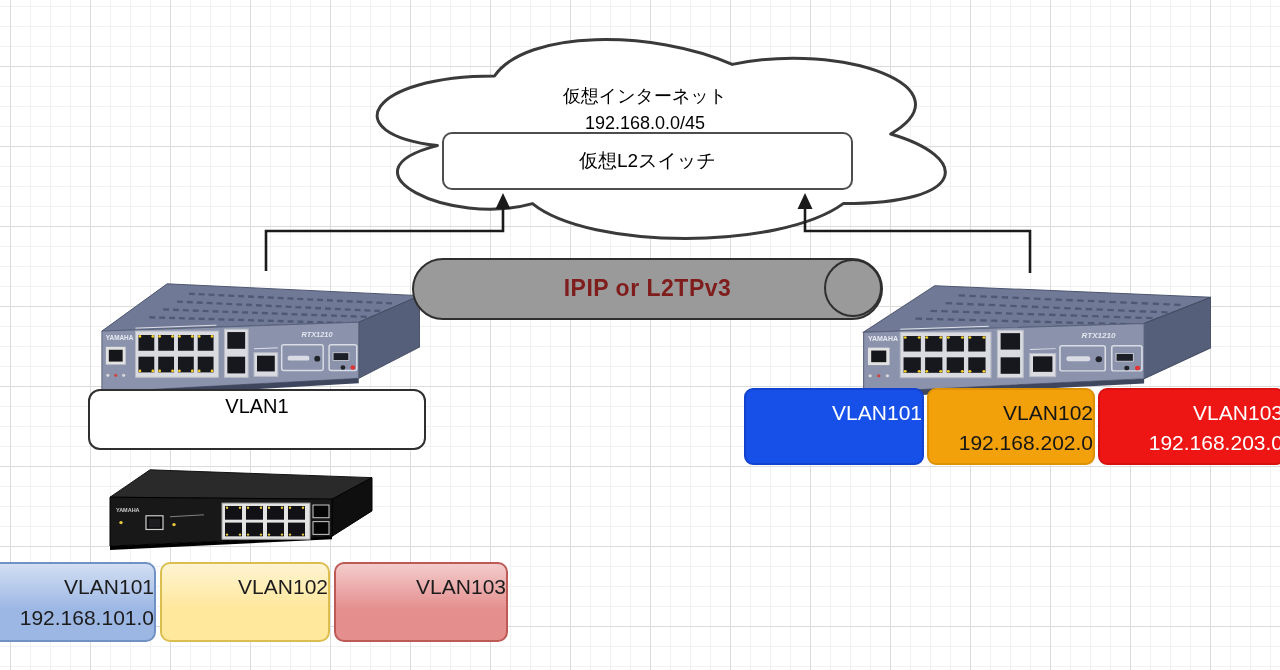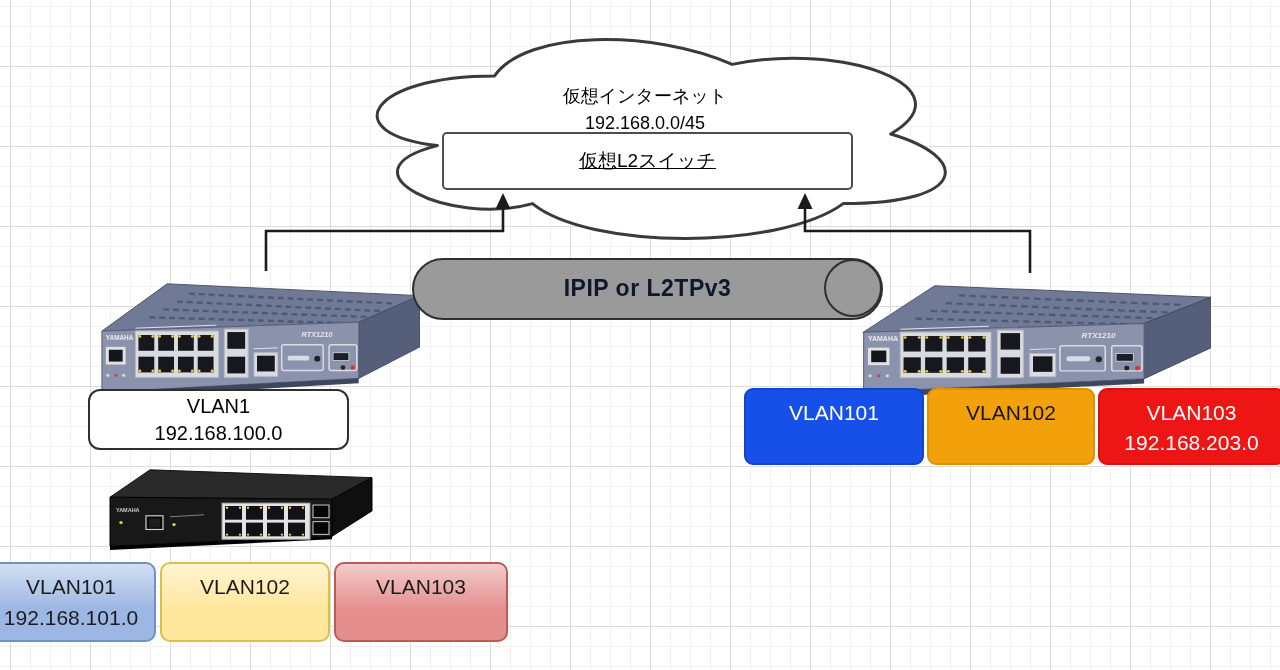--- a/index.html
+++ b/index.html
@@ -18,49 +18,49 @@
     background-size:80px 80px,80px 80px,20px 20px,20px 20px;
     background-position:10px 66px,10px 66px,10px 6px,10px 6px;
   }
   .abs{position:absolute;}
   .ctext{text-align:center;}
 
   
   .cloud-text{left:445px;top:83px;width:400px;font-size:18px;color:#000;line-height:27px;}
   .l2box{
     left:442px;top:132px;width:411px;height:58px;background:#fff;
-    border:2px solid #4d4d4d;border-radius:5px;box-sizing:border-box;
-    font-size:19px;color:#000;line-height:53px;text-decoration:underline;
+    border:2px solid #4d4d4d;border-radius:10px;box-sizing:border-box;
+    font-size:19px;color:#000;line-height:53px;
   }
 
   
   .tunnel{
     left:412px;top:258px;width:471px;height:62px;border-radius:31px;
     border:2.5px solid #2f2f2f;box-sizing:border-box;
   }
   .tunnel-cap{
     position:absolute;right:-1px;top:-1px;width:58px;height:58px;border-radius:50%;
     border:2.5px solid #2f2f2f;box-sizing:border-box;
   }
   .tunnel-label{
     position:absolute;left:0;top:0;width:100%;height:100%;
     font-size:23px;font-weight:bold;line-height:56px;text-align:center;letter-spacing:.5px;
   }
 
   
   .vlan1{
-    left:88px;top:389px;width:261px;height:61px;background:#fff;
+    left:88px;top:389px;width:338px;height:61px;background:#fff;
     border:2.5px solid #2f2f2f;border-radius:12px;box-sizing:border-box;
     font-size:20px;line-height:27px;padding-top:2px;
   }
 
   
   .chip{
     box-sizing:border-box;border-radius:10px;border:2px solid transparent;
-    text-align:center;
+    text-align:right;
   }
   .chip .l1,.chip .l2{display:block;}
   .chip-left{top:562px;height:80px;font-size:21px;line-height:31px;padding-top:7px;
     background-image:linear-gradient(180deg,rgba(255,255,255,.55),rgba(255,255,255,0) 60%);}
   .chip-right{top:388px;height:77px;font-size:21px;line-height:30px;padding-top:8px;border-radius:9px;}
 
   svg text{font-family:"Liberation Sans","DejaVu Sans",sans-serif;}
 </style>
 </head>
 <body>
@@ -214,26 +214,25 @@
     <rect x="196" y="83" width="22" height="5" rx="2" fill="#d9dce4"></rect>
     <circle cx="226" cy="86" r="3" fill="#22242c"></circle>
     <rect x="238" y="72" width="28" height="26" rx="2" fill="none" stroke="#d9dce4" stroke-width="1.5"></rect>
     <rect x="242" y="80" width="16" height="8" fill="#1d1f27" stroke="#d9dce4" stroke-width=".8"></rect>
     <circle cx="252" cy="95" r="2.4" fill="#22242c"></circle>
     <circle cx="262" cy="95" r="2.4" fill="#e23333"></circle>
   </svg>
 
   <div class="abs tunnel" style="background-color: rgb(154, 154, 154); border-color: rgb(47, 47, 47);">
     <div class="tunnel-cap" style="background-color: rgb(154, 154, 154); border-color: rgb(47, 47, 47);"></div>
-    <div class="tunnel-label" style="color: #0f172a;">IPIP or L2TPv3</div>
+    <div class="tunnel-label" style="color: #7f1d1d;">IPIP or L2TPv3</div>
   </div>
 
   <div class="abs ctext vlan1" style="background-color: rgb(255, 255, 255); border-color: rgb(47, 47, 47); color: rgb(0, 0, 0);">
     <div>VLAN1</div>
-    <div>192.168.100.0</div>
   </div>
 
   <svg class="abs" style="left:104px;top:462px;" width="272" height="88" viewBox="0 0 272 90" preserveAspectRatio="none">
     <polygon points="6,36 46,8 268,16 228,38" fill="#2a2a2a" stroke="#111" stroke-width="1"></polygon>
     <polygon points="228,38 268,16 268,50 228,76" fill="#0f0f0f" stroke="#000" stroke-width="1"></polygon>
     <polygon points="6,36 228,38 228,76 6,86" fill="#181818" stroke="#000" stroke-width="1"></polygon>
     <polygon points="6,86 228,76 228,79 6,90" fill="#000"></polygon>
     <text x="12" y="51" font-size="5.5" font-weight="bold" fill="#cfcfcf">YAMAHA</text>
     <circle cx="17" cy="62" r="1.7" fill="#e8c83c"></circle>
     <rect x="42" y="55" width="17" height="14" fill="#0a0a0a" stroke="#cfcfcf" stroke-width="1.2"></rect>
@@ -282,19 +281,20 @@
   </div>
   <div class="abs chip chip-left" style="left: 334px; width: 174px; background-color: rgb(229, 142, 142); border-color: rgb(189, 90, 86); color: rgb(28, 28, 28);">
     <span class="l1">VLAN103</span>
   </div>
 
   <div class="abs chip chip-right" style="left: 744px; width: 180px; background-color: rgb(22, 80, 232); border-color: rgb(17, 67, 207); color: rgb(255, 255, 255);">
     <span class="l1">VLAN101</span>
   </div>
   <div class="abs chip chip-right" style="left: 927px; width: 168px; background-color: rgb(242, 161, 11); border-color: rgb(221, 145, 4); color: rgb(22, 22, 22);">
     <span class="l1">VLAN102</span>
+    <span class="l2">192.168.202.0</span>
   </div>
   <div class="abs chip chip-right" style="left: 1098px; width: 187px; background-color: rgb(238, 21, 21); border-color: rgb(216, 16, 16); color: rgb(255, 255, 255);">
     <span class="l1">VLAN103</span>
     <span class="l2">192.168.203.0</span>
   </div>
 
 </div>
 
 </body></html>

